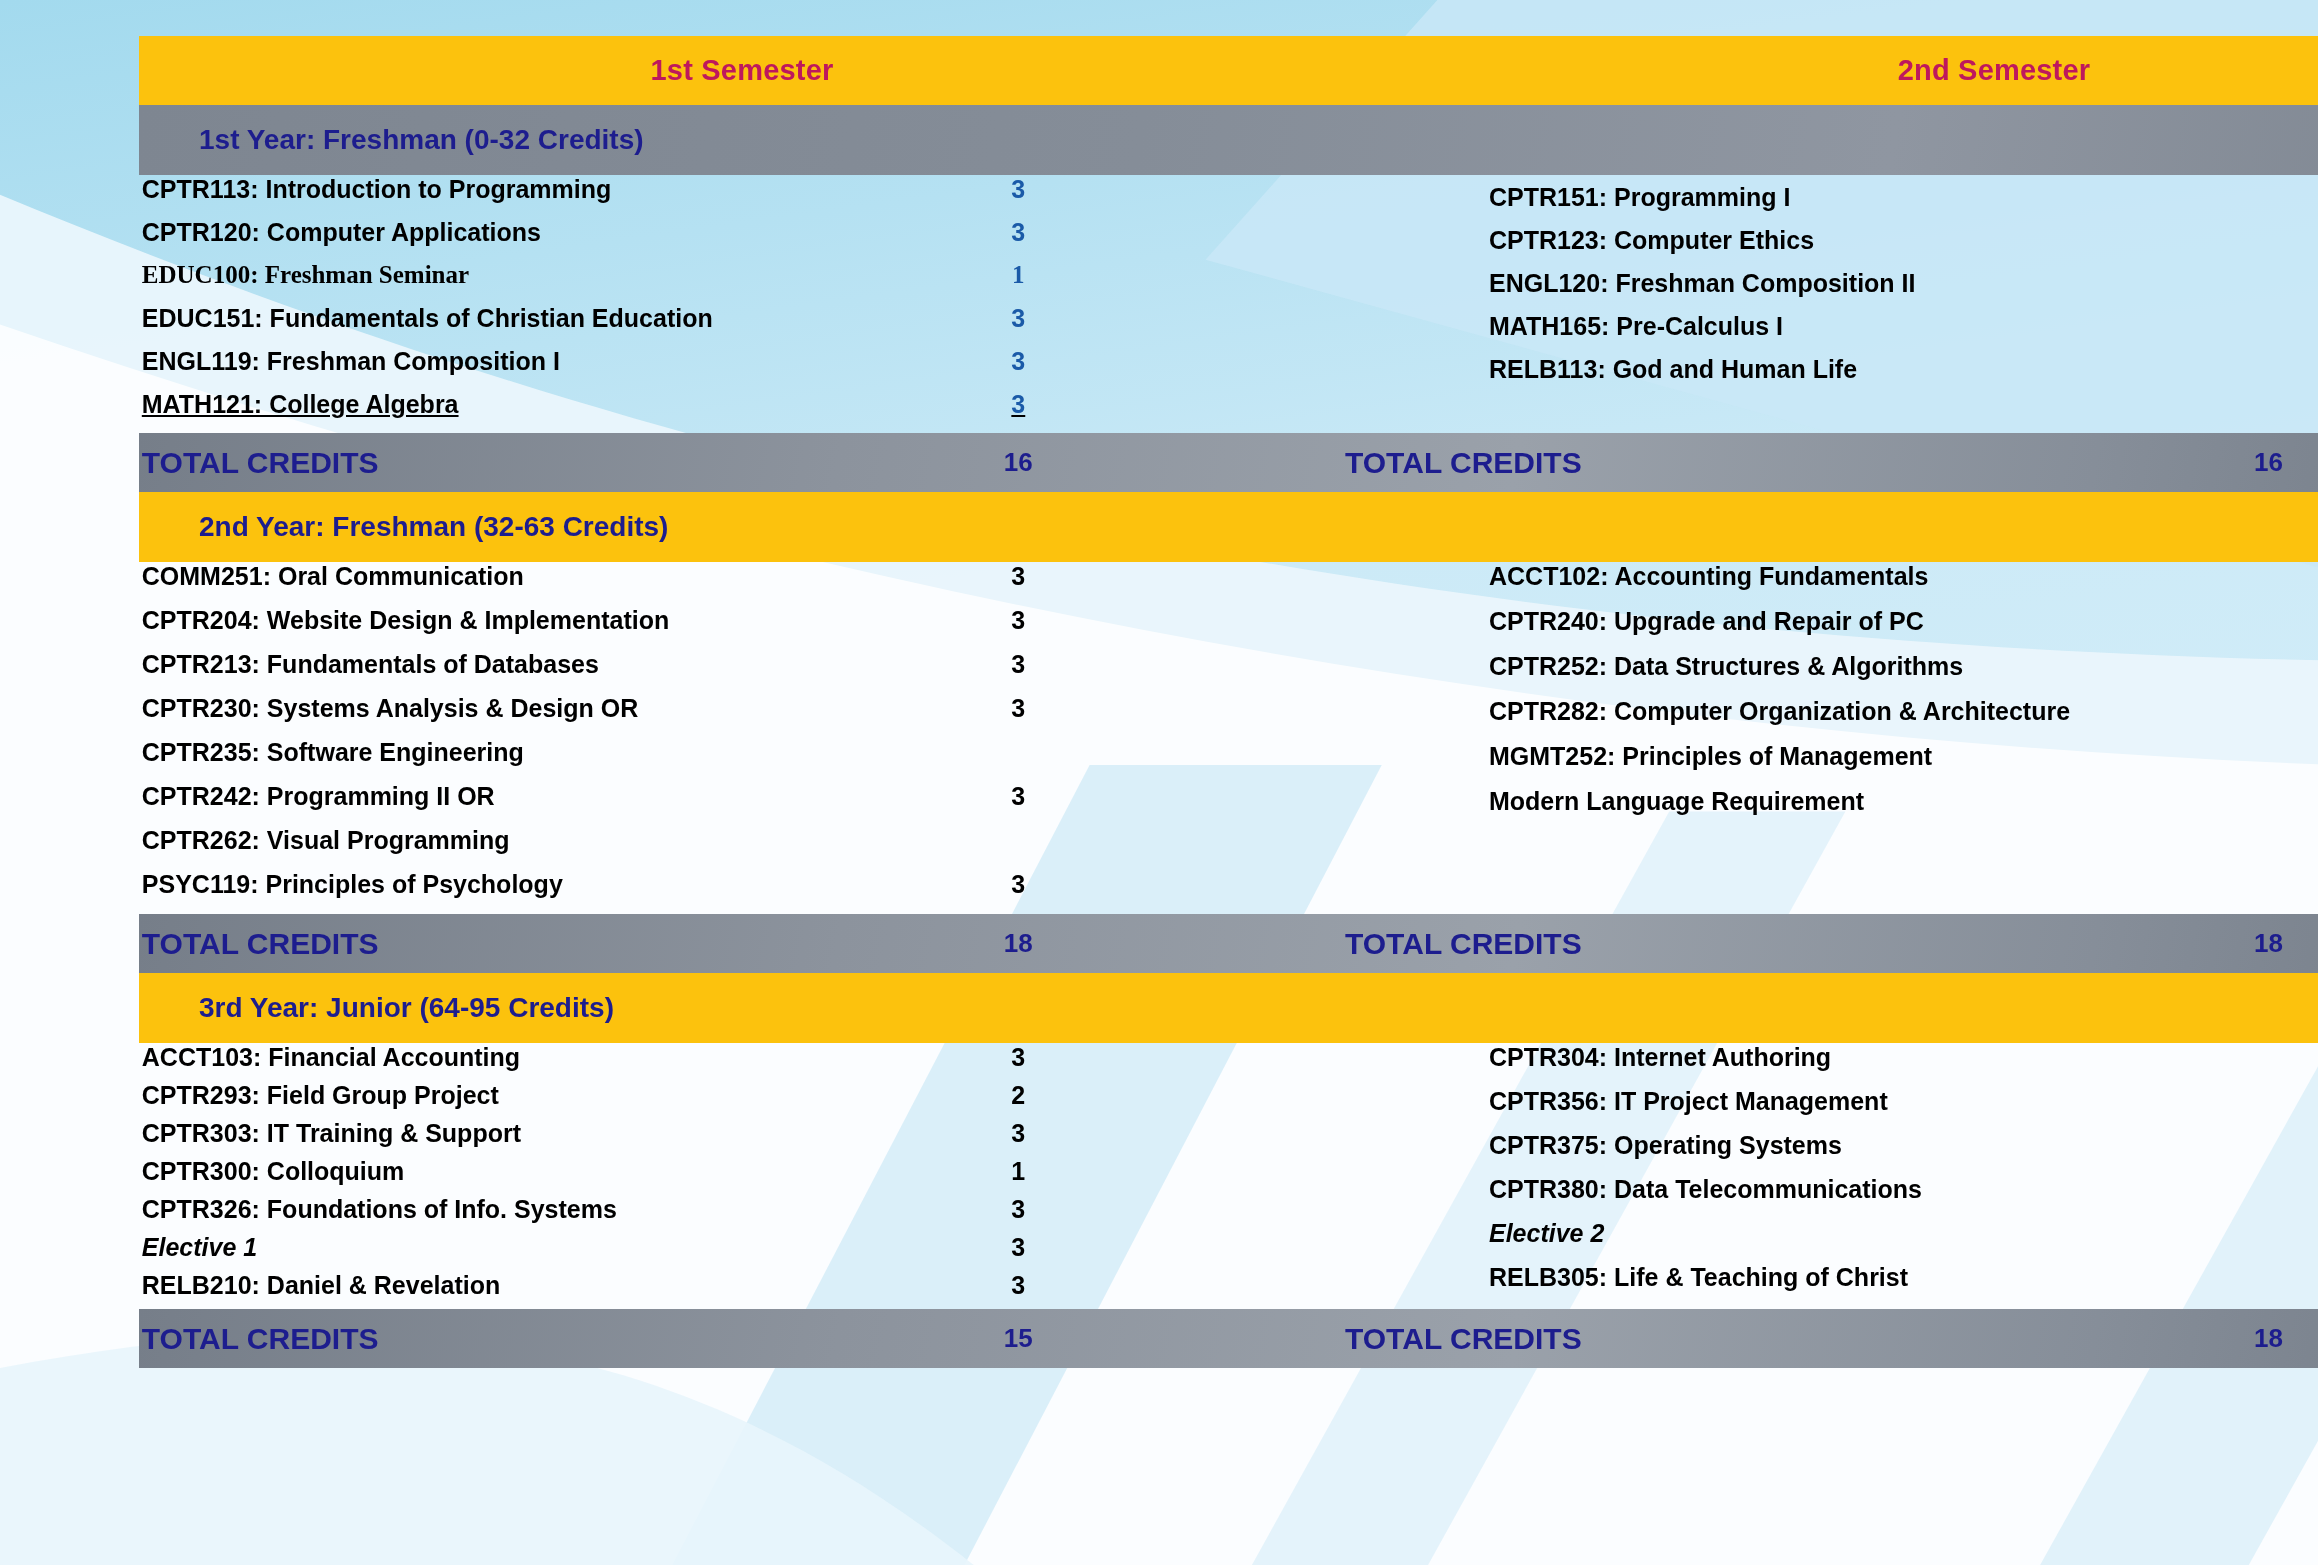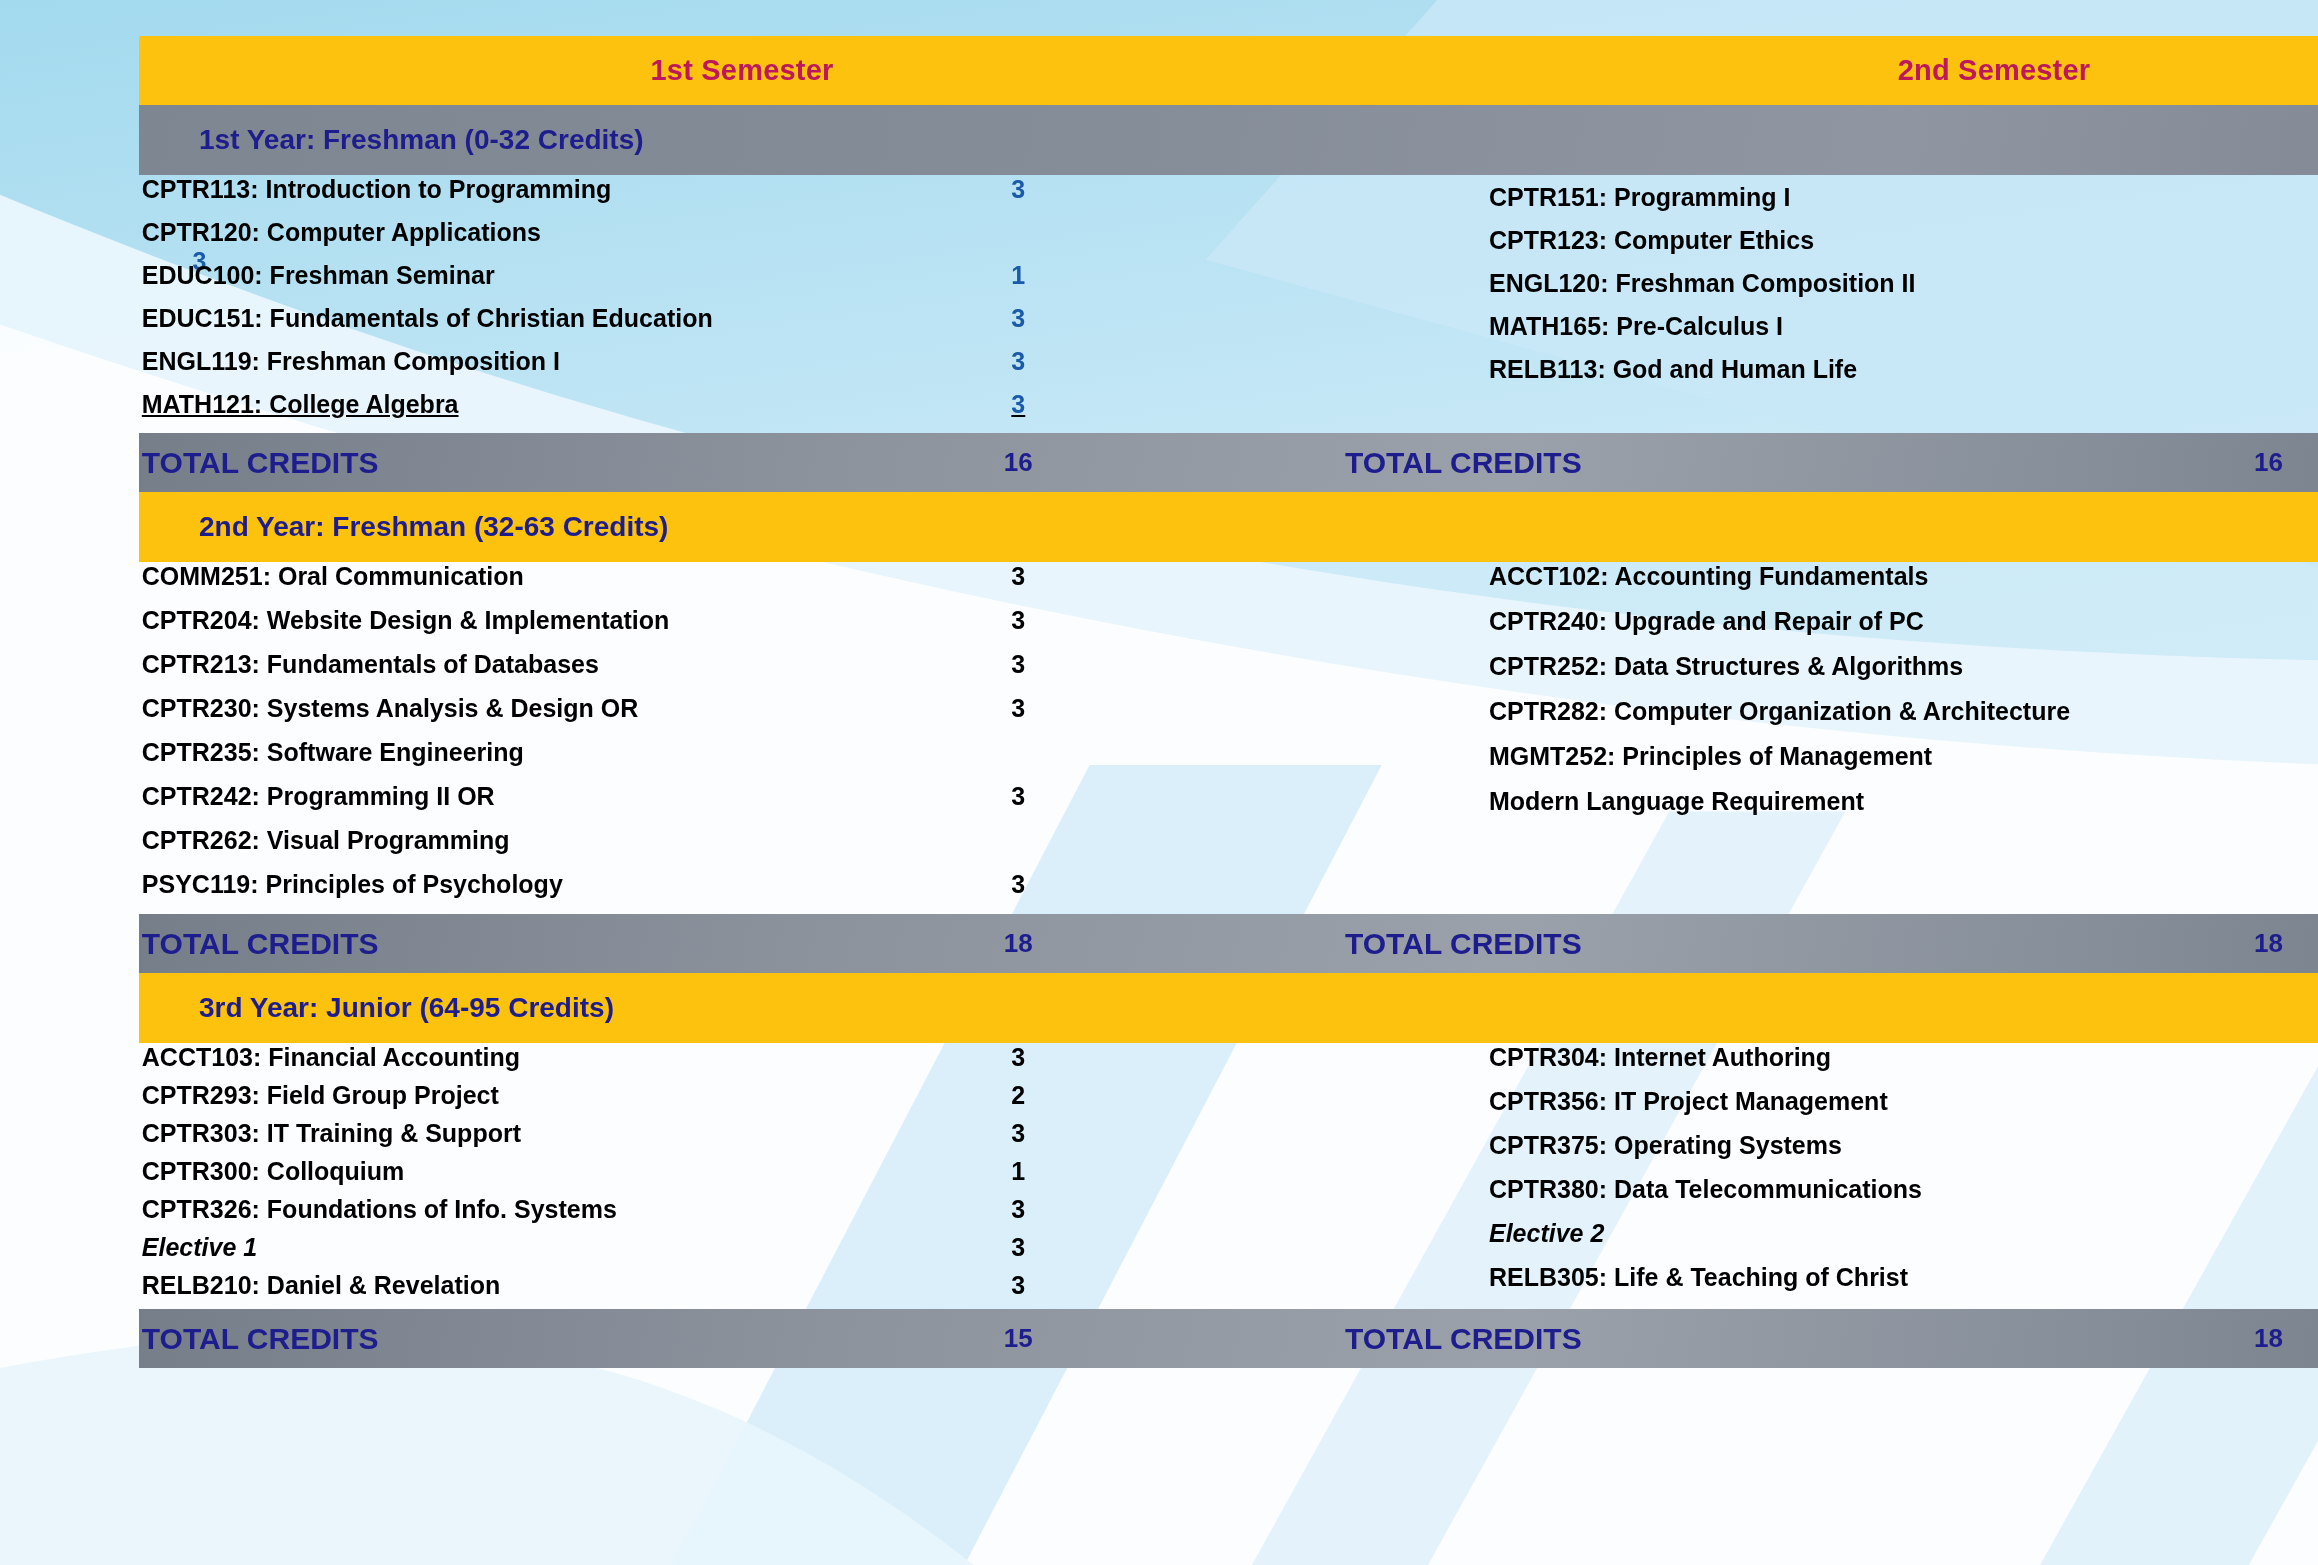--- a/index.html
+++ b/index.html
@@ -168,25 +168,25 @@
   <div class="band yearband grey">
     <span class="title">1st Year: Freshman (0-32 Credits)</span>
   </div>
 
   <div class="courses">
     <div class="col left y1">
       <div class="crow" style="height:43px;">
         <span class="cname">CPTR113:  Introduction to Programming</span>
         <span class="ccred">3</span>
       </div>
-      <div class="crow" style="height:43px;flex-direction:column;">
+      <div class="crow" style="height:43px;">
         <span class="cname">CPTR120:  Computer Applications</span>
         <span class="ccred">3</span>
       </div>
-      <div class="crow" style="height:43px;">
+      <div class="crow" style="height:43px;font-family:Liberation Serif, serif;">
         <span class="cname">EDUC100:  Freshman Seminar</span>
         <span class="ccred">1</span>
       </div>
       <div class="crow" style="height:43px;">
         <span class="cname">EDUC151:  Fundamentals of Christian Education</span>
         <span class="ccred">3</span>
       </div>
       <div class="crow" style="height:43px;">
         <span class="cname">ENGL119:  Freshman Composition I</span>
         <span class="ccred">3</span>

